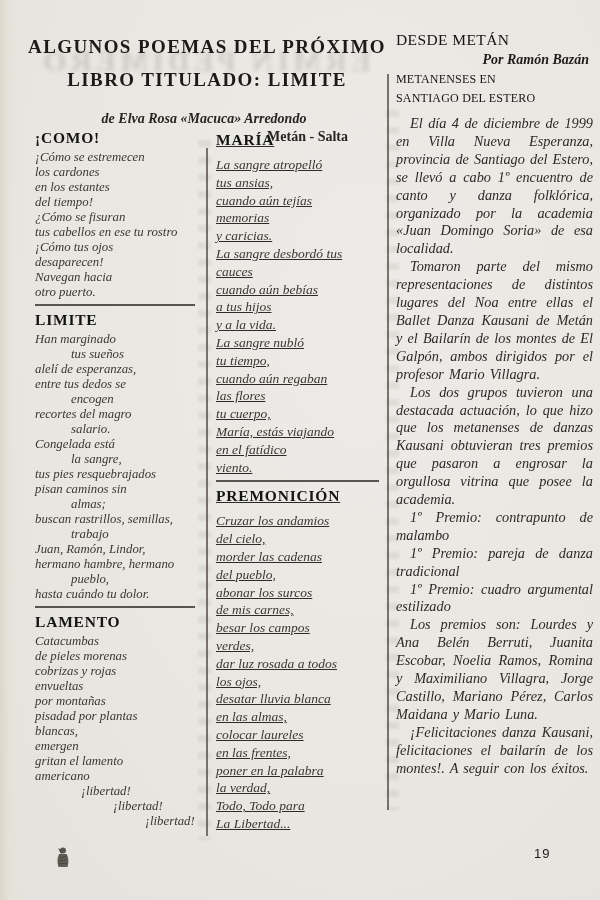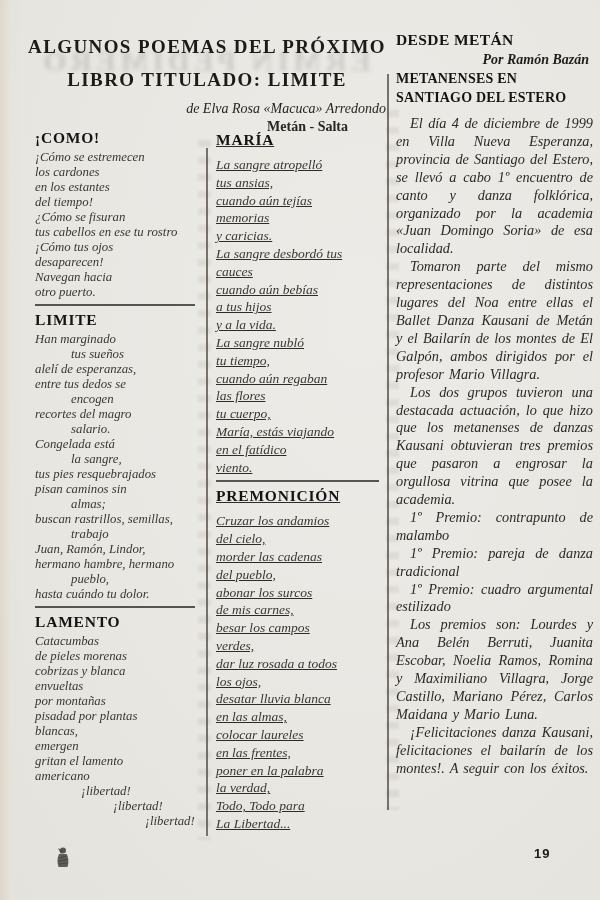--- a/index.html
+++ b/index.html
@@ -21,52 +21,52 @@
     white-space:nowrap; pointer-events:none;
   }
   .ghost-strip{
     position:absolute; width:13px; pointer-events:none;
     background:repeating-linear-gradient(180deg, rgba(110,104,92,.10) 0 7px, rgba(0,0,0,0) 7px 17px);
     filter:blur(1px);
   }
   
   #header{position:absolute; left:22px; top:30px; width:370px; text-align:center;}
   .title-line{font-weight:bold; font-size:19px; letter-spacing:1.4px; color:#1c1b1a; line-height:33px;}
-  .byline1{font-weight:normal; font-style:italic; font-size:14px; text-align:right; padding-right:6px; margin-top:5px; color:#262522;}
+  .byline1{font-weight:bold; font-style:italic; font-size:14px; padding-right:6px; margin-top:15px; color:#262522;}
   .byline2{font-weight:bold; font-size:14px; text-align:right; padding-right:44px; margin-top:2px; color:#262522;}
   
   .col{position:absolute;}
   #col-left{left:35px; top:128px; width:165px;}
   #col-mid{left:216px; top:130px; width:168px;text-decoration:underline;}
   #col-right{left:396px; top:30px; width:197px;}
   .vrule{position:absolute; width:1.5px; background:rgba(80,74,66,.75);}
   #vrule1{left:206px; top:148px; height:688px;}
   #vrule2{left:387px; top:74px; height:736px;}
   .hdiv{border:none; border-top:2px solid rgba(45,43,40,.78); margin:4px 2px 4px 0; width:97%;}
   
   .poem-title{font-weight:bold; font-size:15.5px; letter-spacing:.8px; color:#151414; line-height:20px; margin-bottom:2px;}
   #col-mid .poem-title{margin-bottom:6px;}
   .poem-lines div{font-style:italic; font-size:12.8px; line-height:15px; color:#3a3733; white-space:nowrap;}
   #col-mid .poem-lines div{font-size:13.5px; line-height:17.8px;}
   .i1{padding-left:36px;}
   .lib1{padding-left:46px;}
   .lib2{padding-left:78px;}
   .lib3{padding-left:110px;}
   
-  .art-head{font-weight:bold; font-size:15.5px; letter-spacing:.4px; color:#151414; line-height:20px;}
+  .art-head{font-weight:normal; font-size:15.5px; letter-spacing:.4px; color:#151414; line-height:20px;}
   .art-byline{font-weight:bold; font-style:italic; font-size:14px; text-align:right; padding-right:4px; line-height:20px; color:#1e1d1b;}
-  .art-headline{font-weight:bold; font-size:14px; letter-spacing:.2px; color:#151414; line-height:18.5px;}
+  .art-headline{font-weight:normal; font-size:12px; letter-spacing:.2px; color:#151414; line-height:18.5px;}
   #article-body{margin-top:8px;}
   #article-body p{
     margin:0; font-style:italic; font-size:14.3px; line-height:17.9px;
     text-align:justify; text-indent:14px; color:#2c2a27;
     word-spacing:1.5px;
   }
   
-  #page-number{position:absolute; left:534px; top:846px; font-weight:bold; font-size:13px; letter-spacing:1px; color:#1a1a1a; font-family:"Liberation Sans", sans-serif;}
+  #page-number{position:absolute; left:534px; top:846px; font-weight:normal; font-size:13px; letter-spacing:1px; color:#1a1a1a; font-family:"Liberation Sans", sans-serif;}
   #stamp{position:absolute; left:54px; top:846px; width:18px; height:24px; opacity:.85;}
 </style>
 </head>
 <body>
 
 <div id="page">
 
   <div class="ghost">ERMIN PEDIMERO</div>
   <div class="ghost-strip" style="left:198px; top:140px; height:700px;"></div>
   <div class="ghost-strip" style="left:386px; top:110px; height:700px;"></div>
@@ -120,21 +120,21 @@
           <div class="i1">pueblo,</div>
           <div>hasta cuándo tu dolor.</div>
         </div>
     </div>
     <hr class="hdiv">
     <div class="poem">
       <div class="poem-title">LAMENTO</div>
       <div class="poem-lines">
           <div>Catacumbas</div>
           <div>de pieles morenas</div>
-          <div>cobrizas y blanca</div>
+          <div>cobrizas y rojas</div>
           <div>envueltas</div>
           <div>por montañas</div>
           <div>pisadad por plantas</div>
           <div>blancas,</div>
           <div>emergen</div>
           <div>gritan el lamento</div>
           <div>americano</div>
           <div class="lib1">¡libertad!</div>
           <div class="lib2">¡libertad!</div>
           <div class="lib3">¡libertad!</div>

